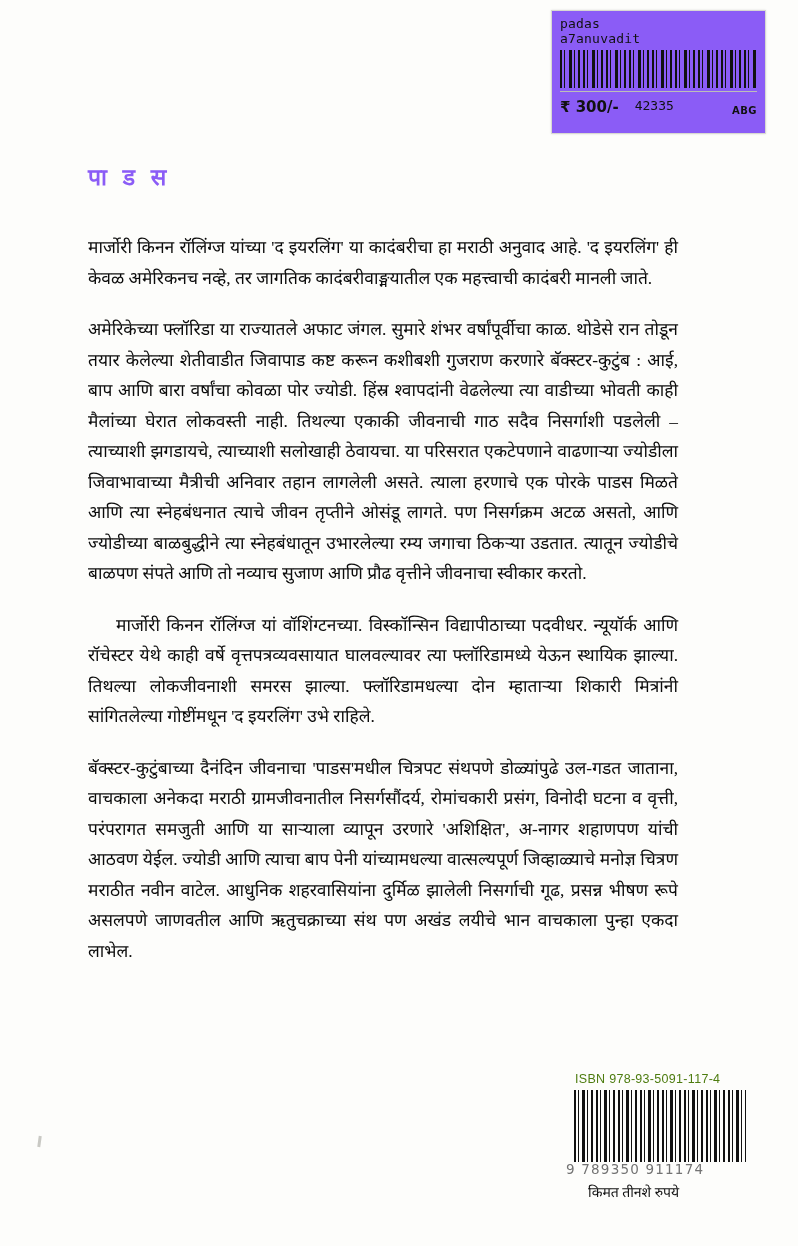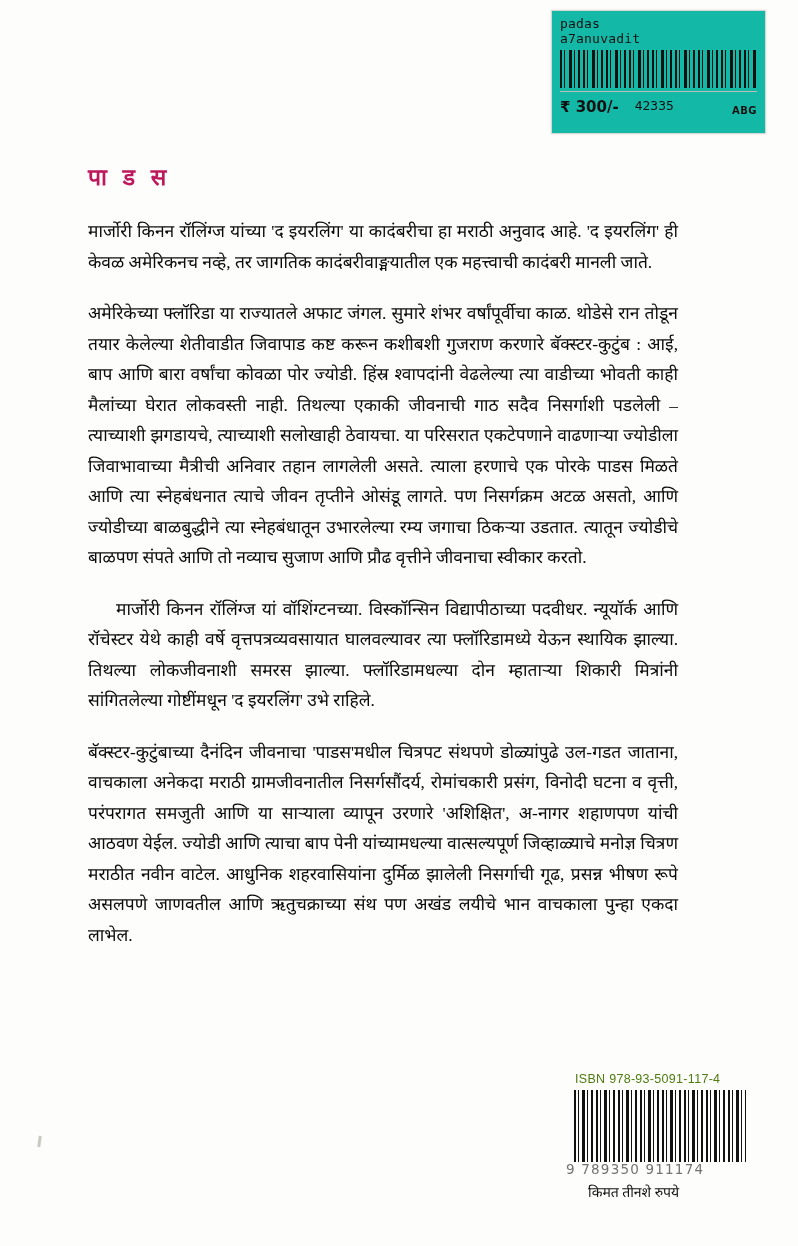--- a/index.html
+++ b/index.html
@@ -22,21 +22,21 @@
     background: #fdfdfb;
   }
 
   
   .sticker {
     position: absolute;
     left: 551px;
     top: 10px;
     width: 215px;
     height: 124px;
-    background: #14b8a6;
+    background: #8b5cf6;
     border: 1px solid #d8d8d2;
     box-shadow: 0 0 2px rgba(0,0,0,0.12);
     box-sizing: border-box;
     padding: 5px 8px 4px 8px;
   }
   .sticker-line {
     font-family: "DejaVu Sans Mono", monospace;
     font-size: 13px;
     line-height: 15px;
     letter-spacing: 0.2px;
@@ -88,38 +88,38 @@
 
   
   .book-title {
     position: absolute;
     left: 88px;
     top: 160px;
     font-family: "Liberation Serif", serif;
     font-size: 23px;
     font-weight: bold;
     letter-spacing: 5px;
-    color: #be185d;
+    color: #8b5cf6;
   }
 
   
   .blurb {
     position: absolute;
     left: 88px;
     top: 216px;
     width: 590px;
     font-family: "Liberation Serif", serif;
     font-size: 17.4px;
     line-height: 30.5px;
     color: #0a0a0a;
     text-align: justify;
     text-justify: inter-word;
   }
   .blurb p {
-    margin: 0 0 21px 0;
+    margin: 16px 0 21px 0;
   }
   .blurb p.indent {
     text-indent: 28px;
   }
 
   
   .isbn-text {
     position: absolute;
     left: 575px;
     top: 1072px;

